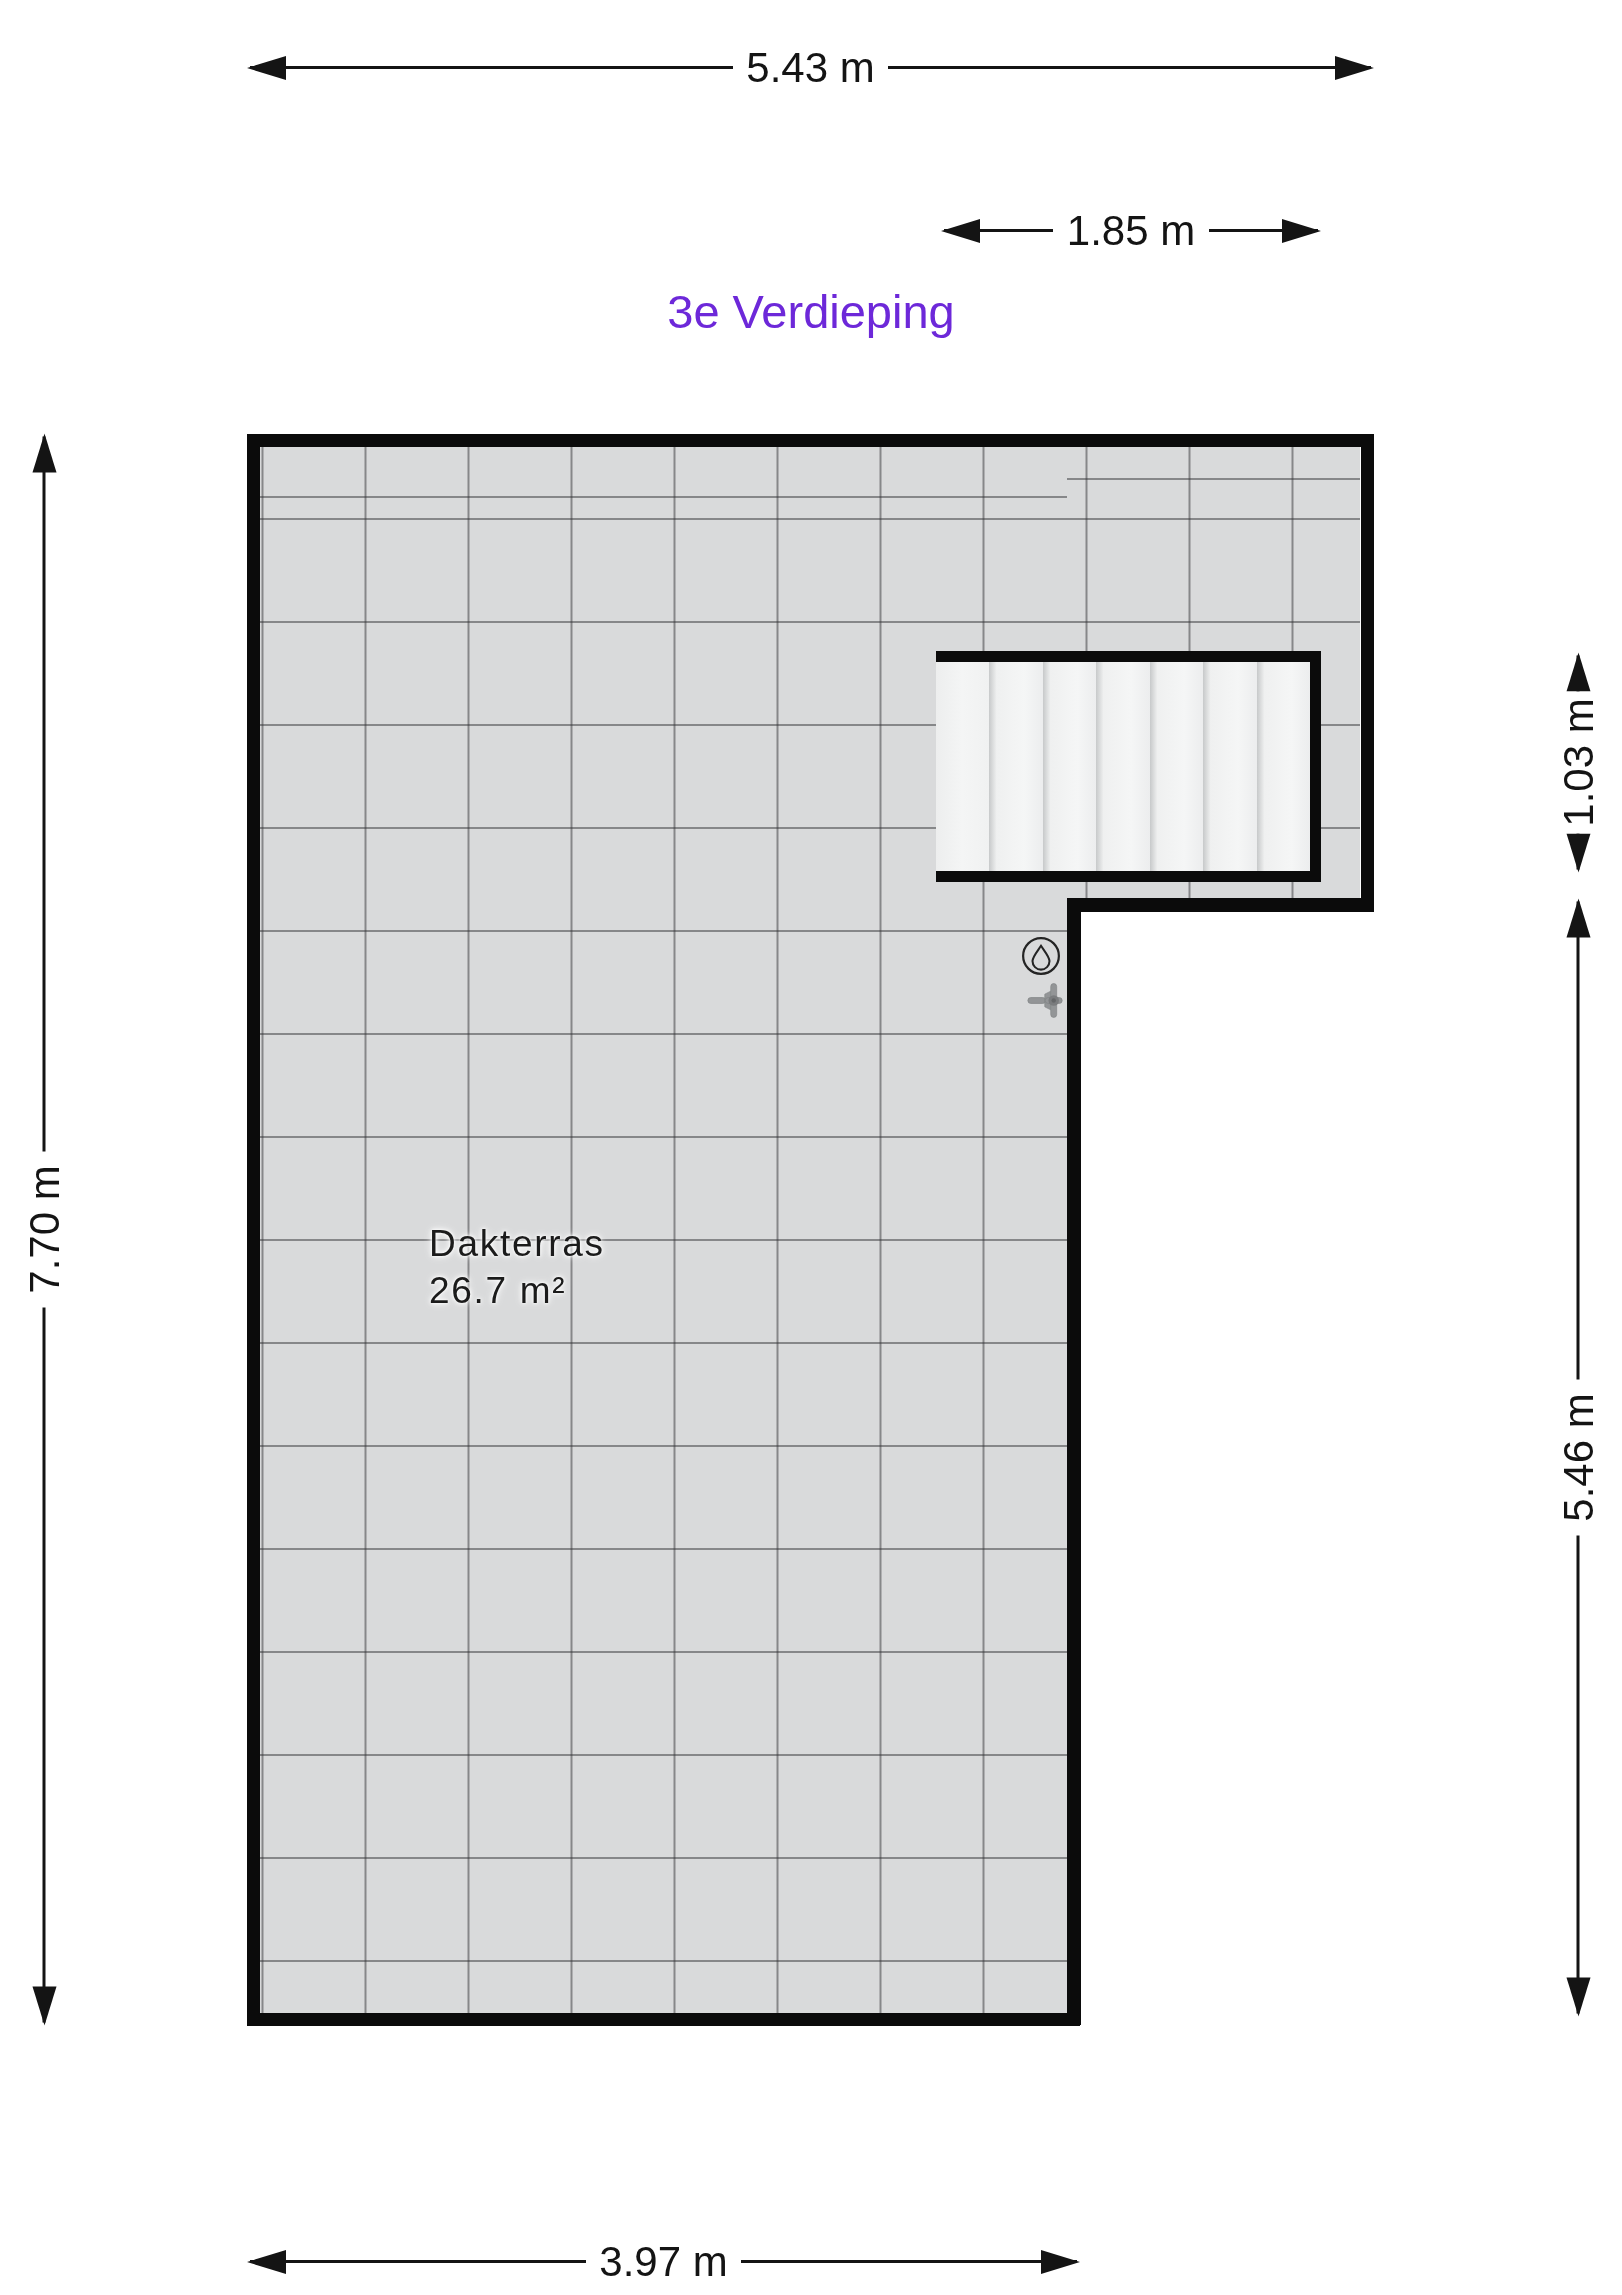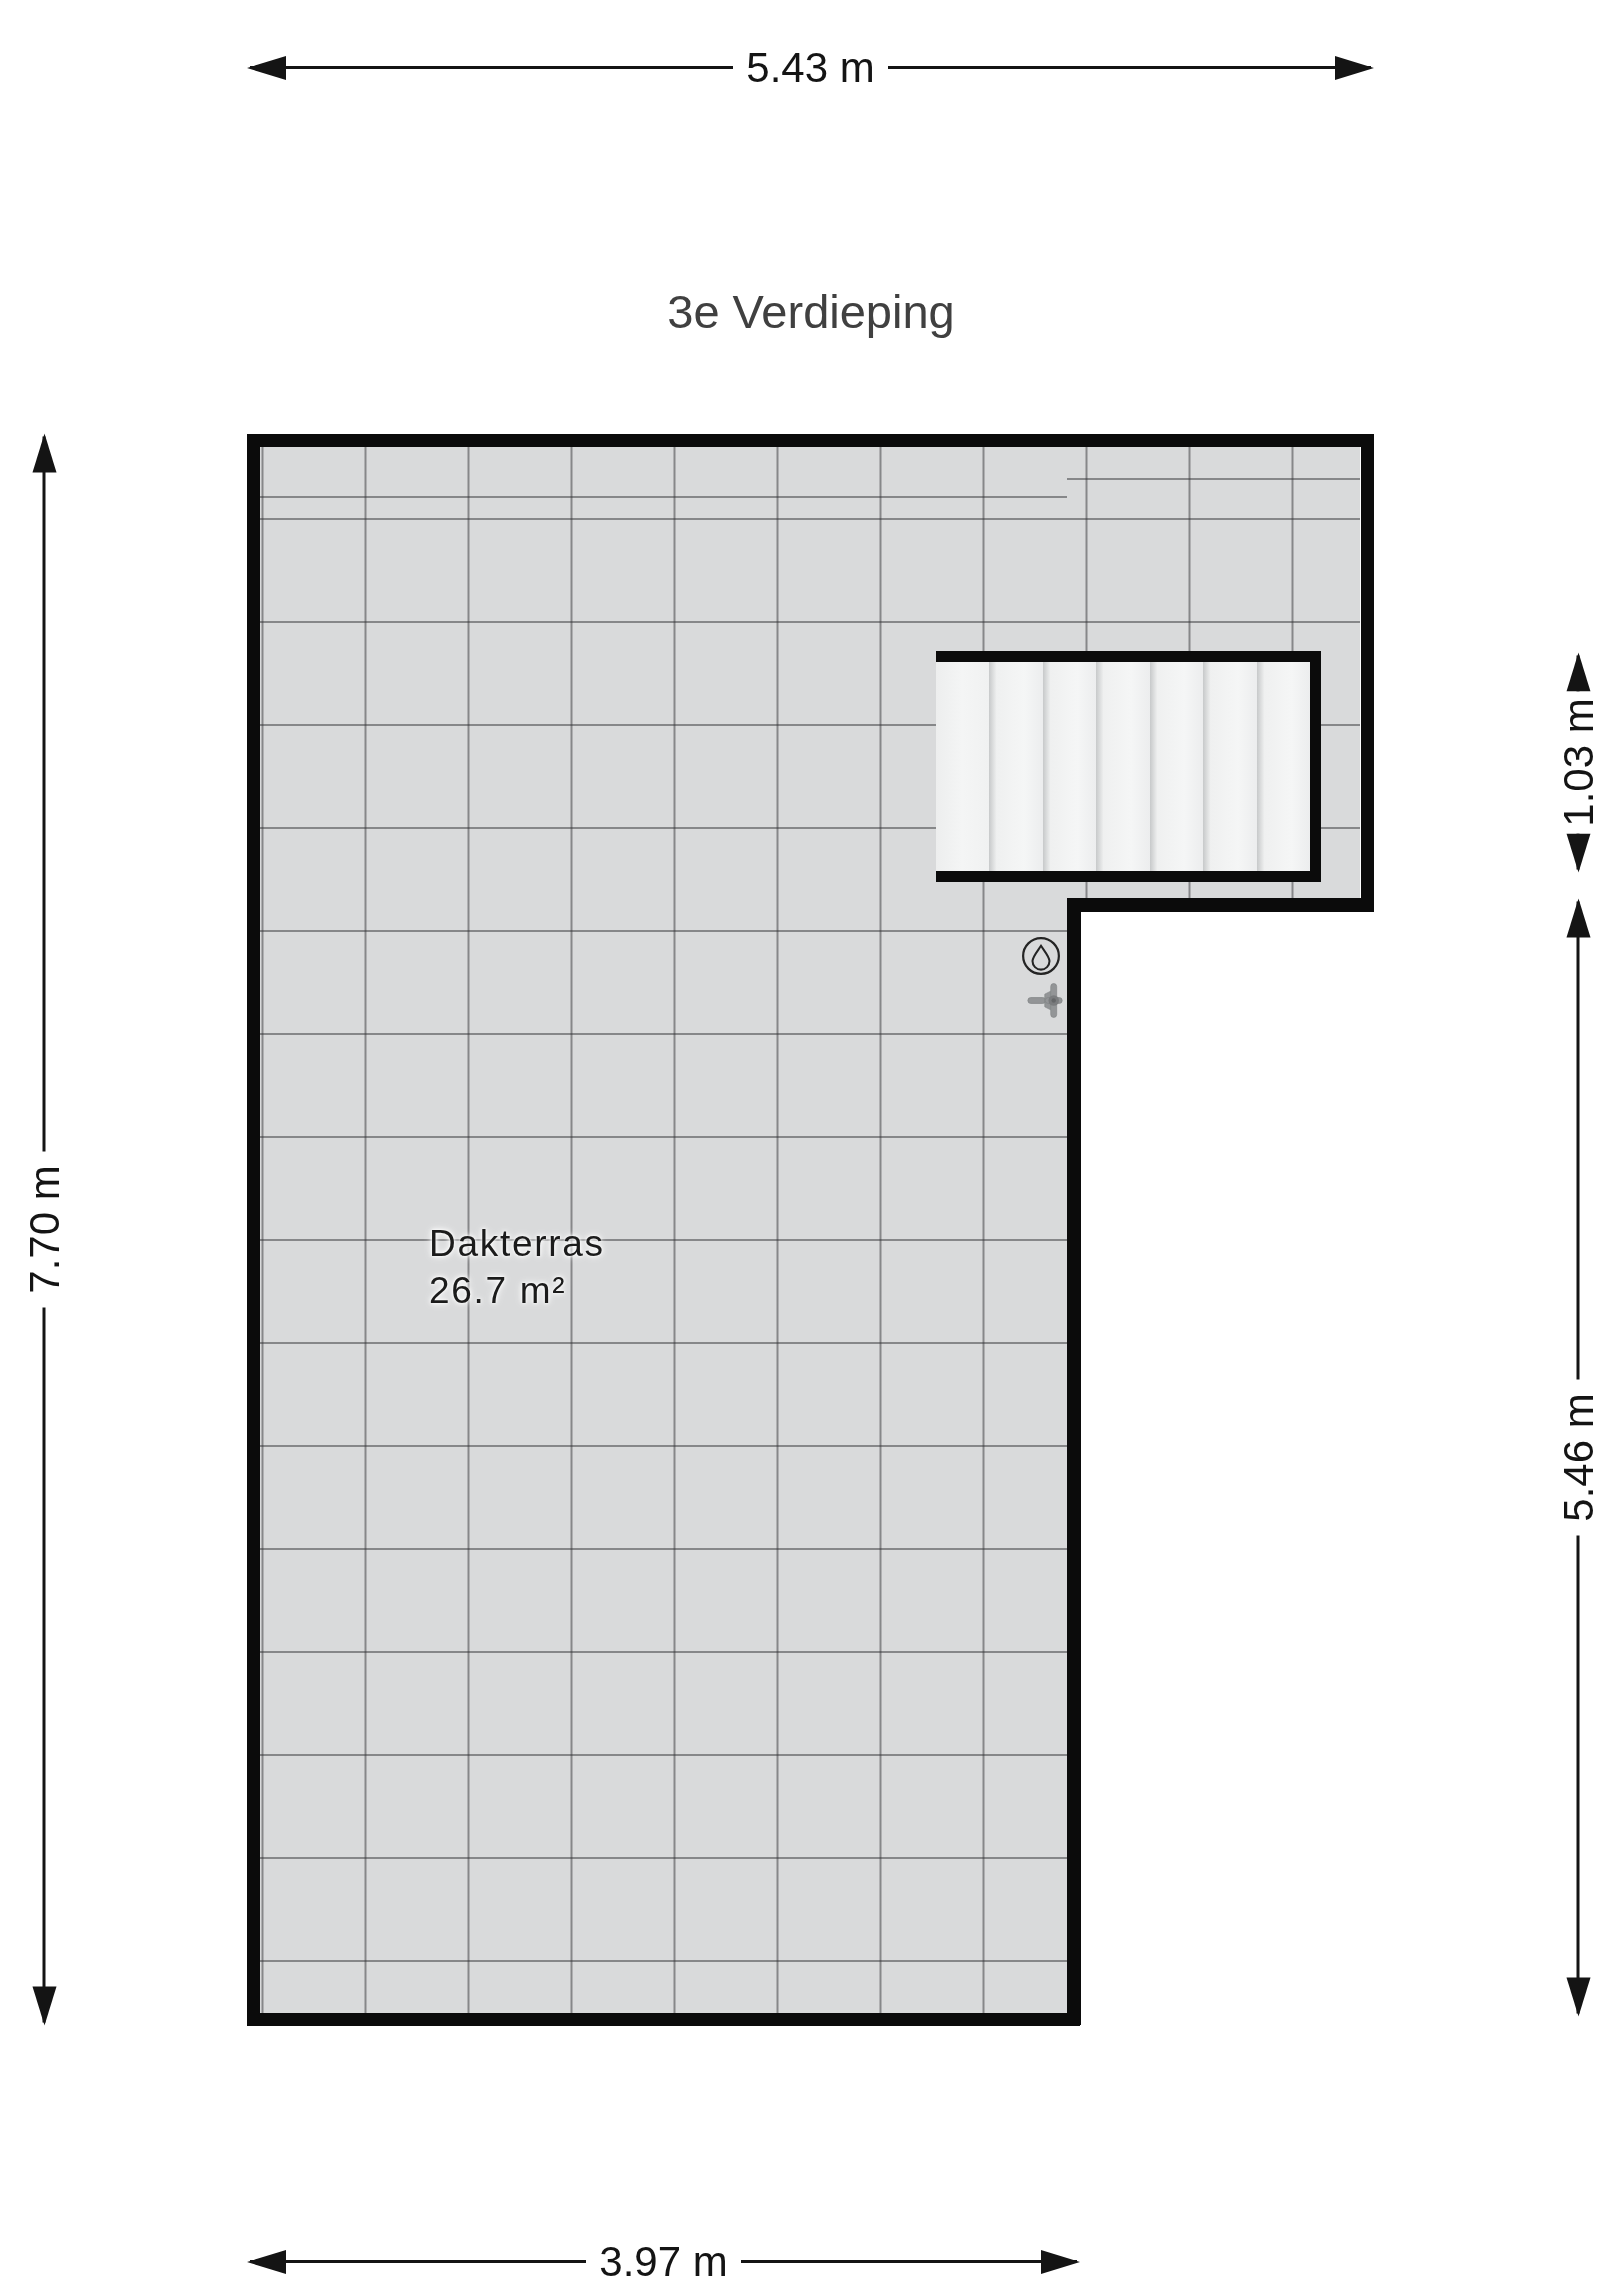--- a/index.html
+++ b/index.html
@@ -55,21 +55,21 @@
 
   #dim-top         { left: 247px;   top: 42px;    width: 1127px; justify-content: center; }
   #dim-stairs      { left: 941px;  top: 205px;   width: 380px; }
   #dim-bottom      { left: 247px;   top: 2216px;  width: 833px; margin-top: 20px; }
   #dim-left        { left: -752px;  top: 1204px;  width: 1592px; }
   #dim-right-upper { left: 1468px;  top: 737px;   width: 220px; }
   #dim-right-upper .lbl { padding: 0 6.8px; }
   #dim-right-lower { left: 1019px;  top: 1432px;  width: 1118px; }
 
   
-  #floor-title { left: 473px; top: 284px; width: 676px; text-align: center; font-size: 47px; color: #404040; }
+  #floor-title { left: 473px; top: 284px; width: 676px; text-align: center; font-size: 47px; color: #6d28d9; }
   #room-label  { left: 429px; top: 1220px; width: 423px; text-align: left;
                  font-size: 37px; letter-spacing: 1.7px; color: #1b1b1b; line-height: 47px;
                  text-shadow: 0 0 2.5px #fff, 0 0 5px #fff, 0 0 8.5px #fff; }
 
   
   #icon-drain  { left: 1021px; top: 936px; width: 40px; height: 40px; }
   #icon-faucet { left: 1027px; top: 981px; width: 39px; height: 39px; opacity: 0.92; }
 </style>
 </head>
 <body>
@@ -78,20 +78,26 @@
 
   <div id="floor-title" class="abs">3e Verdieping</div>
 
   <div id="dim-top" class="dim">
     <span class="ah l"></span>
     <span class="line"></span>
     <span class="lbl">5.43 m</span>
     <span class="ah r"></span>
   </div>
 
+  <div id="dim-stairs" class="dim">
+    <span class="ah l"></span>
+    <span class="line"></span>
+    <span class="lbl">1.85 m</span>
+    <span class="ah r"></span>
+  </div>
 
   <div id="fill-band" class="tiles"></div>
   <div id="fill-col" class="tiles"></div>
 
   <div id="stair-treads">
       <div class="tread first"></div>
       <div class="tread"></div>
       <div class="tread"></div>
       <div class="tread"></div>
       <div class="tread"></div>

